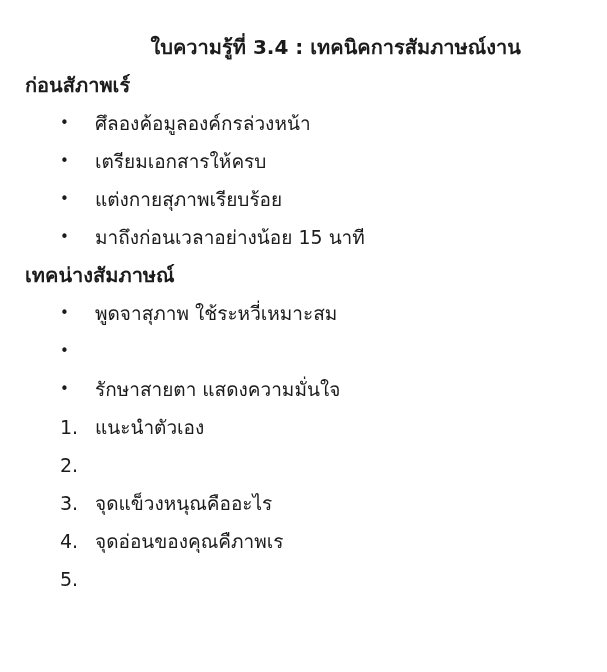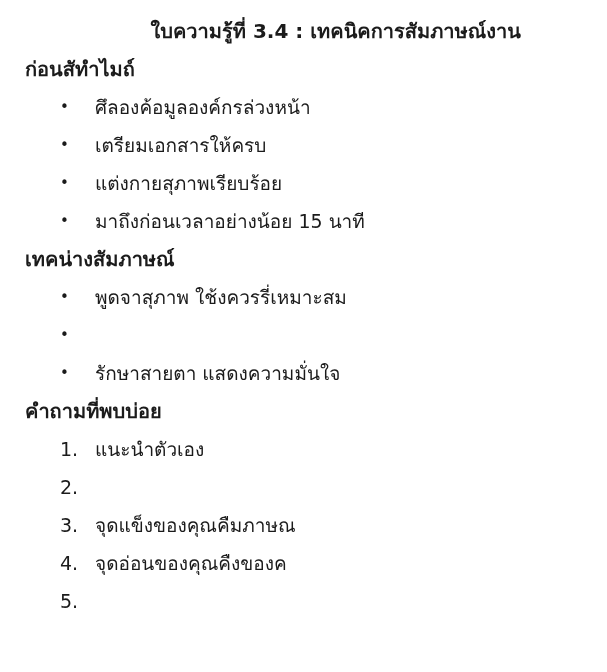--- a/index.html
+++ b/index.html
@@ -6,21 +6,21 @@
     margin: 0;
     padding: 0;
     background: #ffffff;
   }
   .page {
     position: relative;
     width: 552px;
     height: 672px;
     box-sizing: border-box;
     background: #ffffff;
-    padding-top: 12px;
+    padding-top: 28px;
     font-family: "DejaVu Sans", "Liberation Sans", sans-serif;
     color: #1b1b1b;
     overflow: hidden;
   }
   .row {
     height: 38px;
     line-height: 38px;
     font-size: 19px;
     white-space: nowrap;
   }
@@ -51,64 +51,63 @@
     flex: 1 1 auto;
   }
 </style>
 </head>
 <body>
 
 <div class="page">
 
   <div class="row doc-title">ใบความรู้ที่ 3.4 : เทคนิคการสัมภาษณ์งาน</div>
 
-  <div class="row section-heading">ก่อนสัทำไมถ์</div>
+  <div class="row section-heading">ก่อนสัภาพเร์</div>
   <div class="row item">
     <span class="marker bullet">•</span>
     <span class="item-text">ศึลองค้อมูลองค์กรล่วงหน้า</span>
   </div>
   <div class="row item">
     <span class="marker bullet">•</span>
     <span class="item-text">เตรียมเอกสารให้ครบ</span>
   </div>
   <div class="row item">
     <span class="marker bullet">•</span>
     <span class="item-text">แต่งกายสุภาพเรียบร้อย</span>
   </div>
   <div class="row item">
     <span class="marker bullet">•</span>
     <span class="item-text">มาถึงก่อนเวลาอย่างน้อย 15 นาที</span>
   </div>
 
   <div class="row section-heading">เทคน่างสัมภาษณ์</div>
   <div class="row item">
     <span class="marker bullet">•</span>
-    <span class="item-text">พูดจาสุภาพ ใช้งควรรี่เหมาะสม</span>
+    <span class="item-text">พูดจาสุภาพ ใช้ระหวี่เหมาะสม</span>
   </div>
   <div class="row item">
     <span class="marker bullet">•</span>
   </div>
   <div class="row item">
     <span class="marker bullet">•</span>
     <span class="item-text">รักษาสายตา แสดงความมั่นใจ</span>
   </div>
 
-  <div class="row section-heading">คำถามที่พบบ่อย</div>
   <div class="row item">
     <span class="marker number">1.</span>
     <span class="item-text">แนะนำตัวเอง</span>
   </div>
   <div class="row item">
     <span class="marker number">2.</span>
   </div>
   <div class="row item">
     <span class="marker number">3.</span>
-    <span class="item-text">จุดแข็งของคุณคืมภาษณ</span>
+    <span class="item-text">จุดแข็วงหนุณคืออะไร</span>
   </div>
   <div class="row item">
     <span class="marker number">4.</span>
-    <span class="item-text">จุดอ่อนของคุณคืงของค</span>
+    <span class="item-text">จุดอ่อนของคุณคืภาพเร</span>
   </div>
   <div class="row item">
     <span class="marker number">5.</span>
   </div>
 
 </div>
 
 </body></html>

